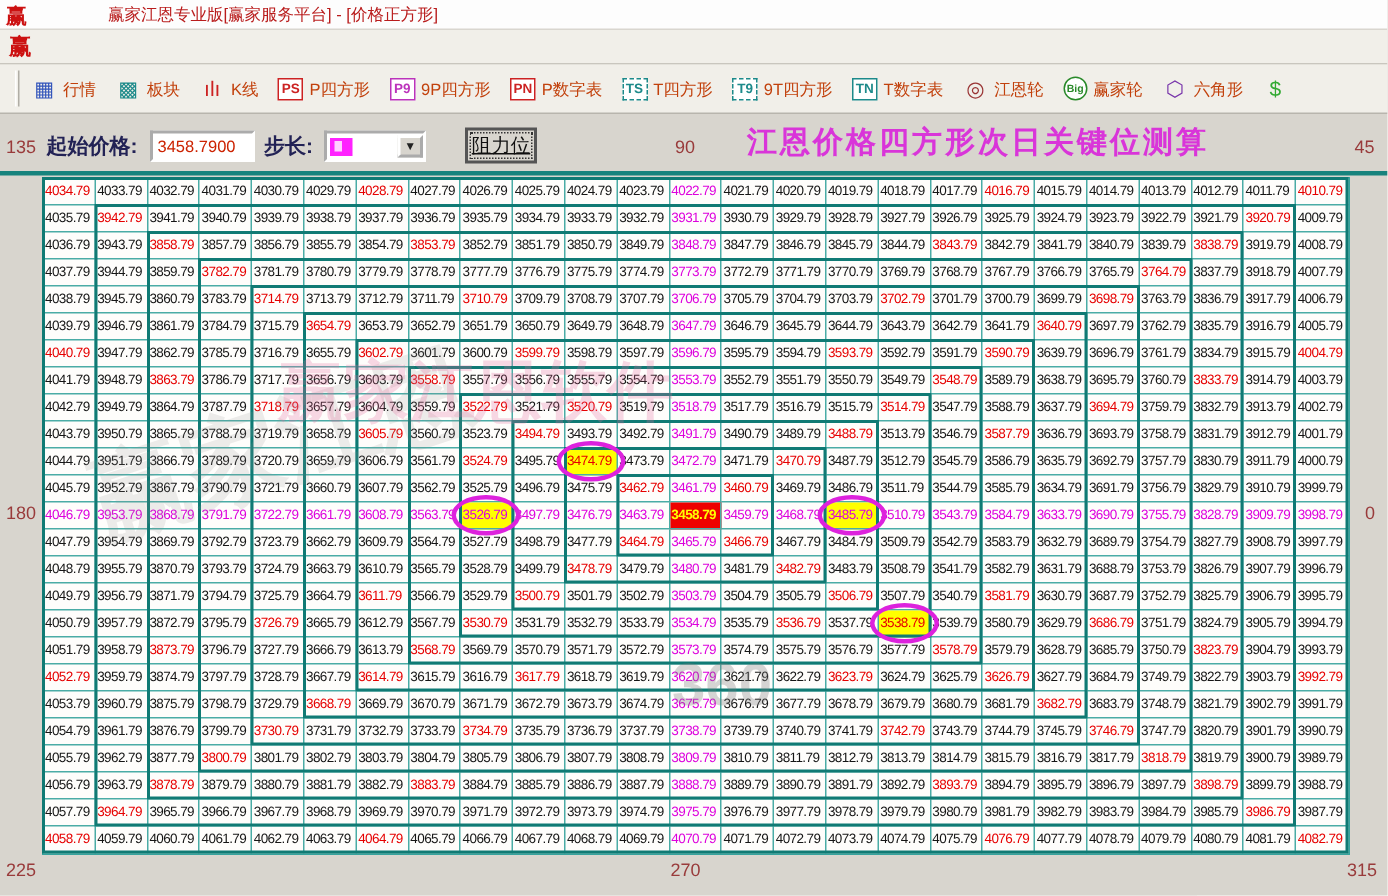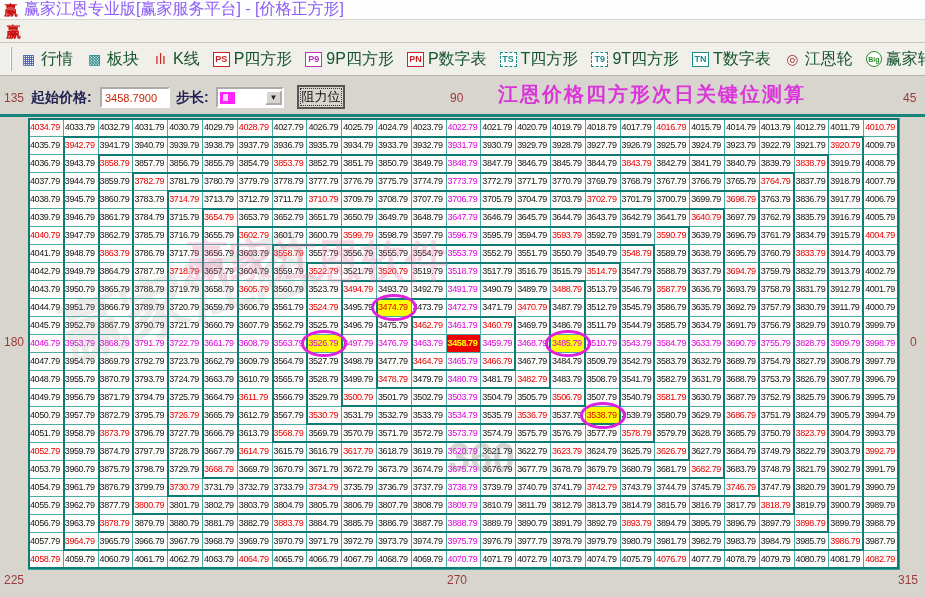--- a/index.html
+++ b/index.html
@@ -3,41 +3,41 @@
 <meta charset="utf-8">
 <style>
   * { margin:0; padding:0; box-sizing:border-box; }
   html,body { width:925px; height:597px; overflow:hidden; }
   body { font-family:"Liberation Sans", sans-serif; background:#d8d5ce; position:relative; }
 
   
   .titlebar { height:20px; background:#fdfdfd; border-bottom:1px solid #d9d6cf;
               display:flex; align-items:center; padding-left:4px; }
   .app-logo { color:#cc1111; font-weight:bold; font-size:14px; line-height:1; margin-right:6px; }
-  .title-text { font-size:16px; color:#8b5cf6; }
+  .title-text { font-size:11px; color:#b91c1c;margin-left:48px; }
 
   
   .menubar { height:23px; background:#f1efe9; border-bottom:1px solid #c9c6be;
              display:flex; align-items:center; padding-left:6px; }
   .menubar .app-logo { font-size:15px; margin-right:10px; }
   .menu-item { font-size:13px; color:#111; padding:2px 9px; cursor:default; }
 
   
   .toolbar { height:33px; background:#f1efe9; border-bottom:1px solid #b8b5ad;
              display:flex; align-items:center; padding-left:10px; }
   .tb-sep { width:3px; height:24px; border-left:1px solid #fff; border-right:1px solid #b0ada5; margin-right:8px; }
   .tb-item { display:flex; align-items:center; margin-right:13px; cursor:default; }
   .tb-icon { display:inline-flex; align-items:center; justify-content:center;
              width:17px; height:15px; margin-right:4px; font-size:12px; line-height:1; }
   .tb-icon.badge { border:1px solid; font-size:9px; font-weight:bold; background:#fff; }
   .tb-icon.badge.dashed { border-style:dashed; }
   .tb-icon.glyph { font-size:14px; }
   .tb-icon.wheelbig { border:1px solid #2a8a2a; border-radius:50%; font-size:7px; font-weight:bold;
                       color:#2a8a2a; width:16px; height:16px; background:#fff; }
-  .tb-label { font-size:16px; color:#14532d; white-space:nowrap; }
+  .tb-label { font-size:11px; color:#c2410c; white-space:nowrap; }
 
   
   .workspace { position:absolute; left:0; top:77px; width:798px; height:520px; background:#d8d5ce; }
   .teal-rule { position:absolute; left:0; top:37px; width:925px; height:3px; background:#17837d; }
 
   .ctrl-label { position:absolute; font-size:14px; font-weight:bold; color:#222255; }
   .angle-label { position:absolute; font-size:12px; color:#993b3b; }
   .price-input { position:absolute; left:100px; top:10px; width:70px; height:21px;
                  border:2px inset #fff; background:#fff; color:#cc2200; font-size:11px;
                  font-family:"Liberation Sans",sans-serif; padding:1px 3px; }
@@ -153,21 +153,21 @@
   <span class="angle-label" style="left:447px; top:496px;">270</span>
   <span class="angle-label" style="left:898px; top:496px;">315</span>
 
   <span class="ctrl-label" style="left:31px; top:12px;">起始价格:</span>
   <input class="price-input" value="3458.7900" style="">
   <span class="ctrl-label" style="left:176px; top:12px;">步长:</span>
   <div class="step-combo">
     <span class="step-swatch"></span>
     <span class="combo-arrow">▼</span>
   </div>
-  <button class="px-btn default" style="left:297px;">阻力位</button>
+  <button class="px-btn default" style="left:310px;text-decoration:underline;">阻力位</button>
   <button class="px-btn" style="left:357px;margin-top:36px;">支撑位</button>
   <span class="heading">江恩价格四方形次日关键位测算</span>
 
   <div id="grid">
       <div class="cell red">4034.79</div>
       <div class="cell">4033.79</div>
       <div class="cell">4032.79</div>
       <div class="cell">4031.79</div>
       <div class="cell">4030.79</div>
       <div class="cell">4029.79</div>

